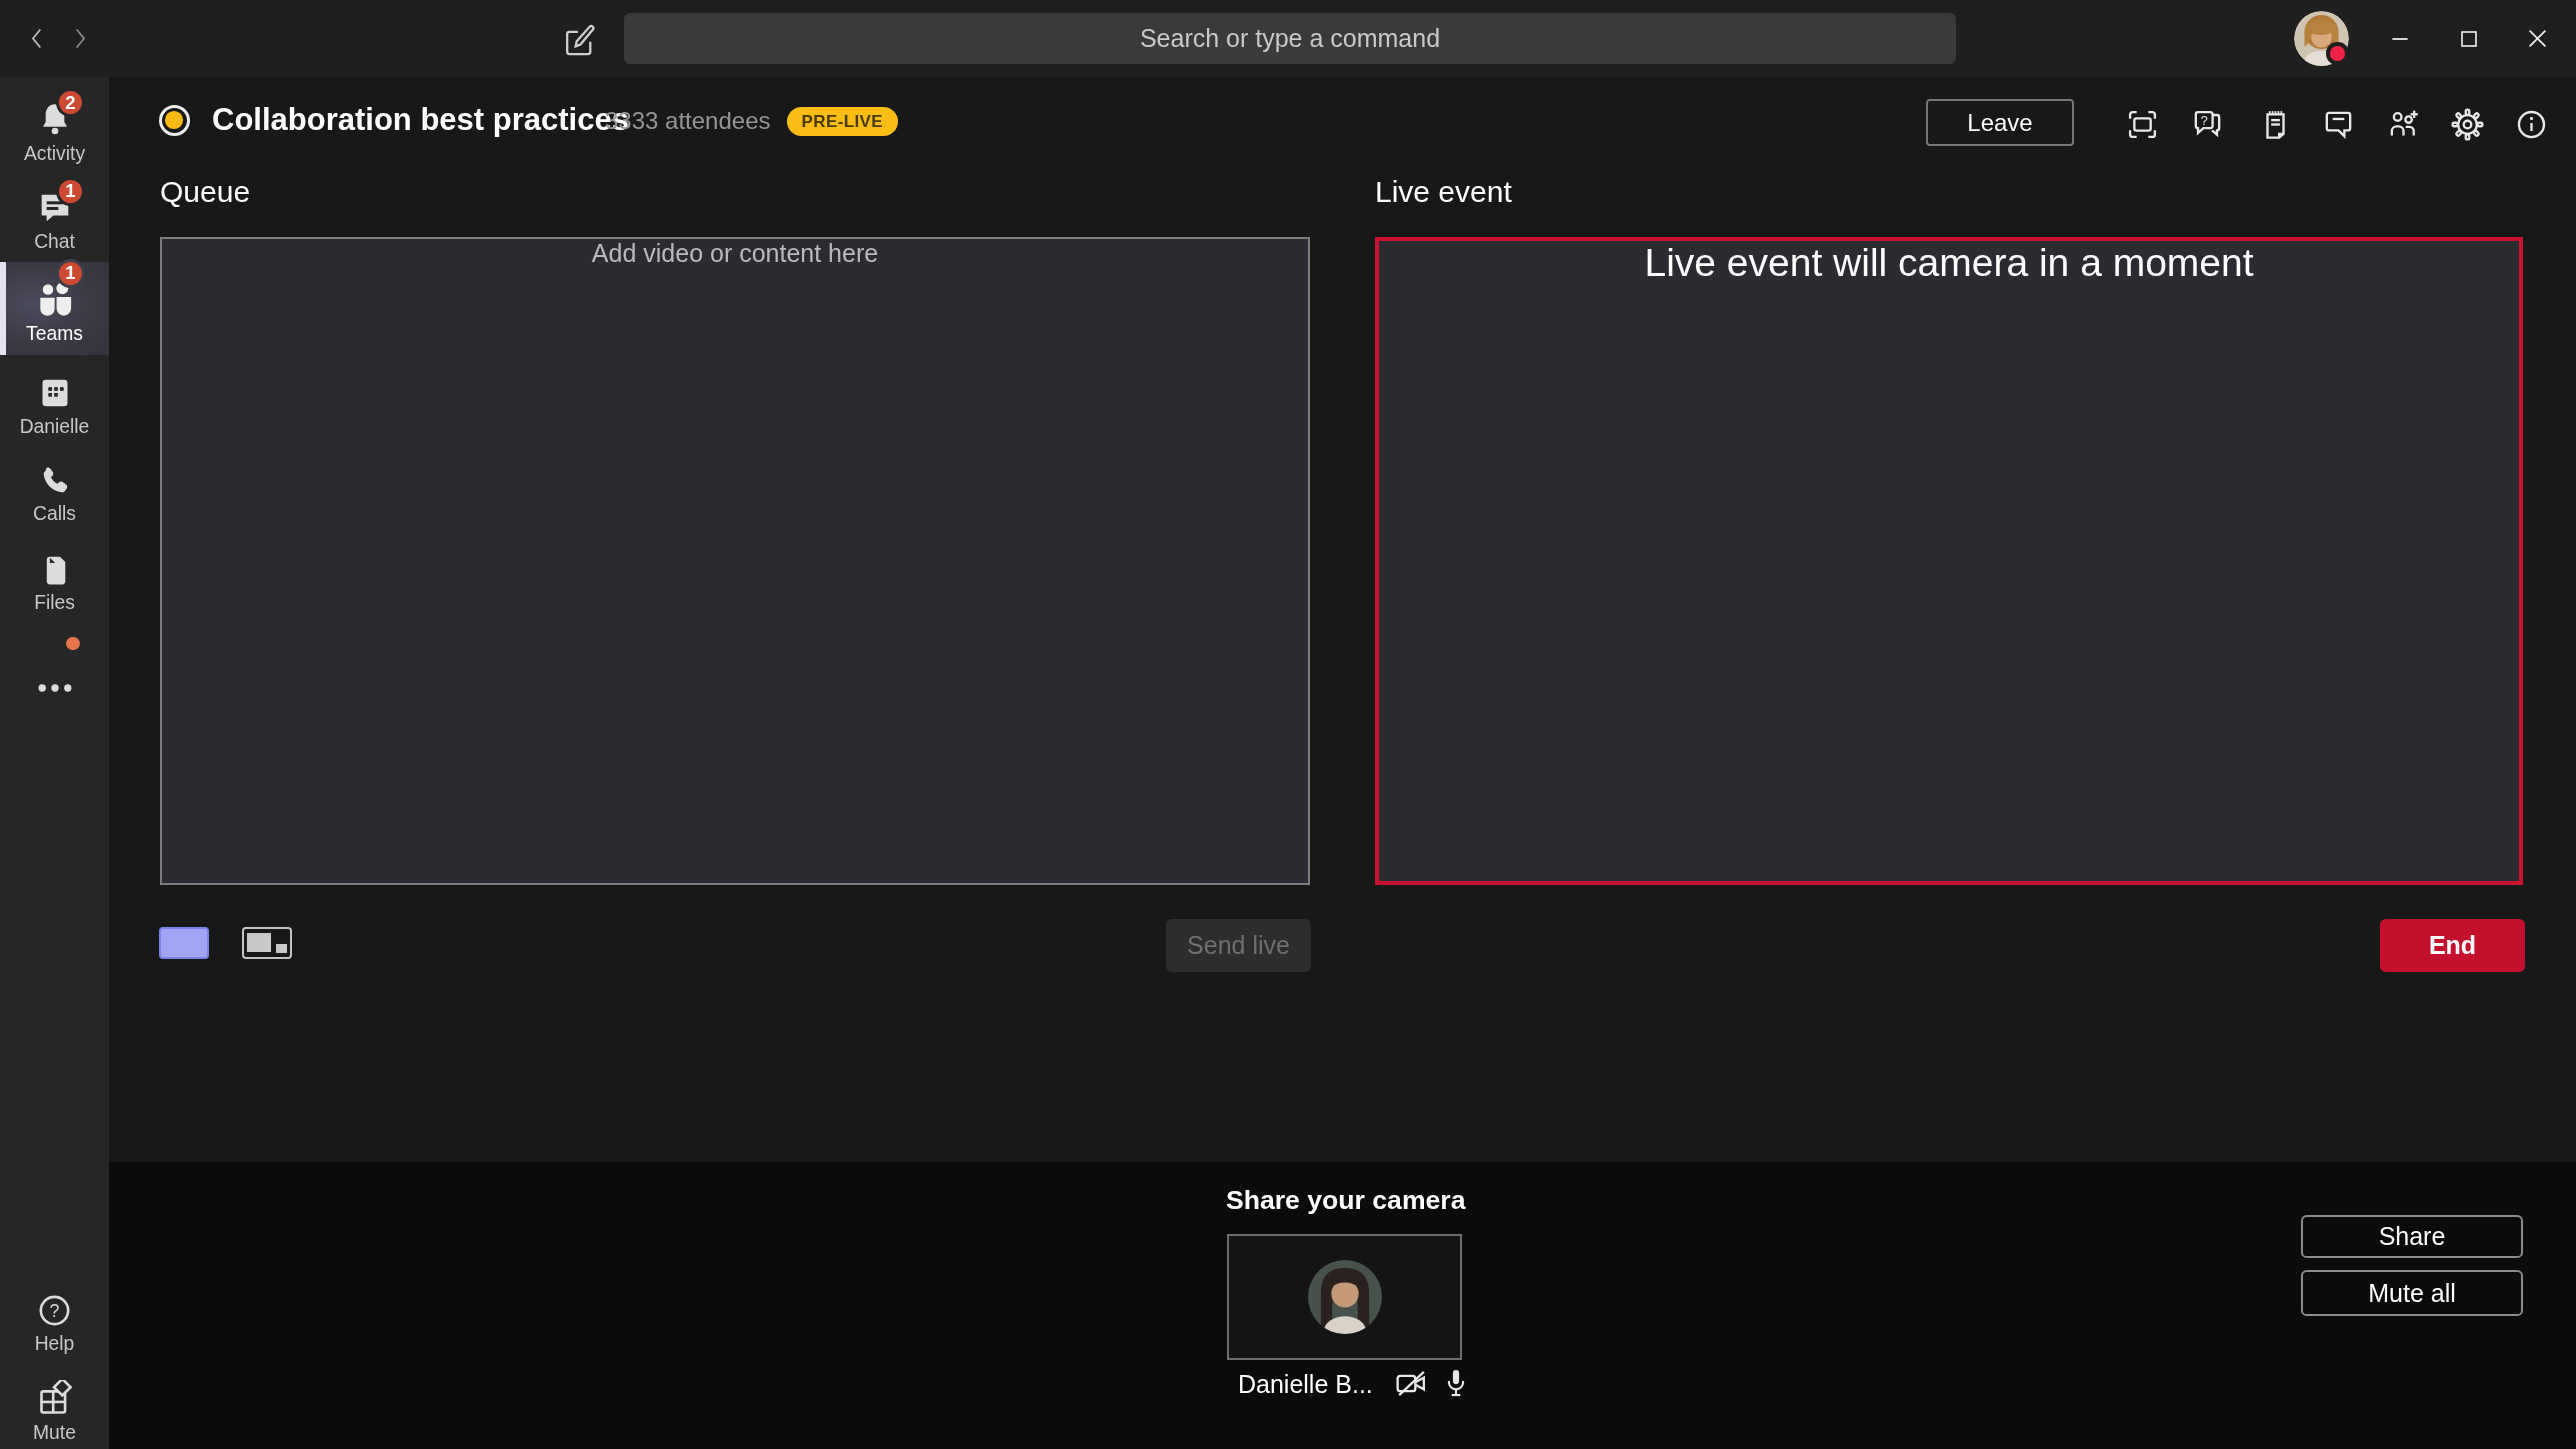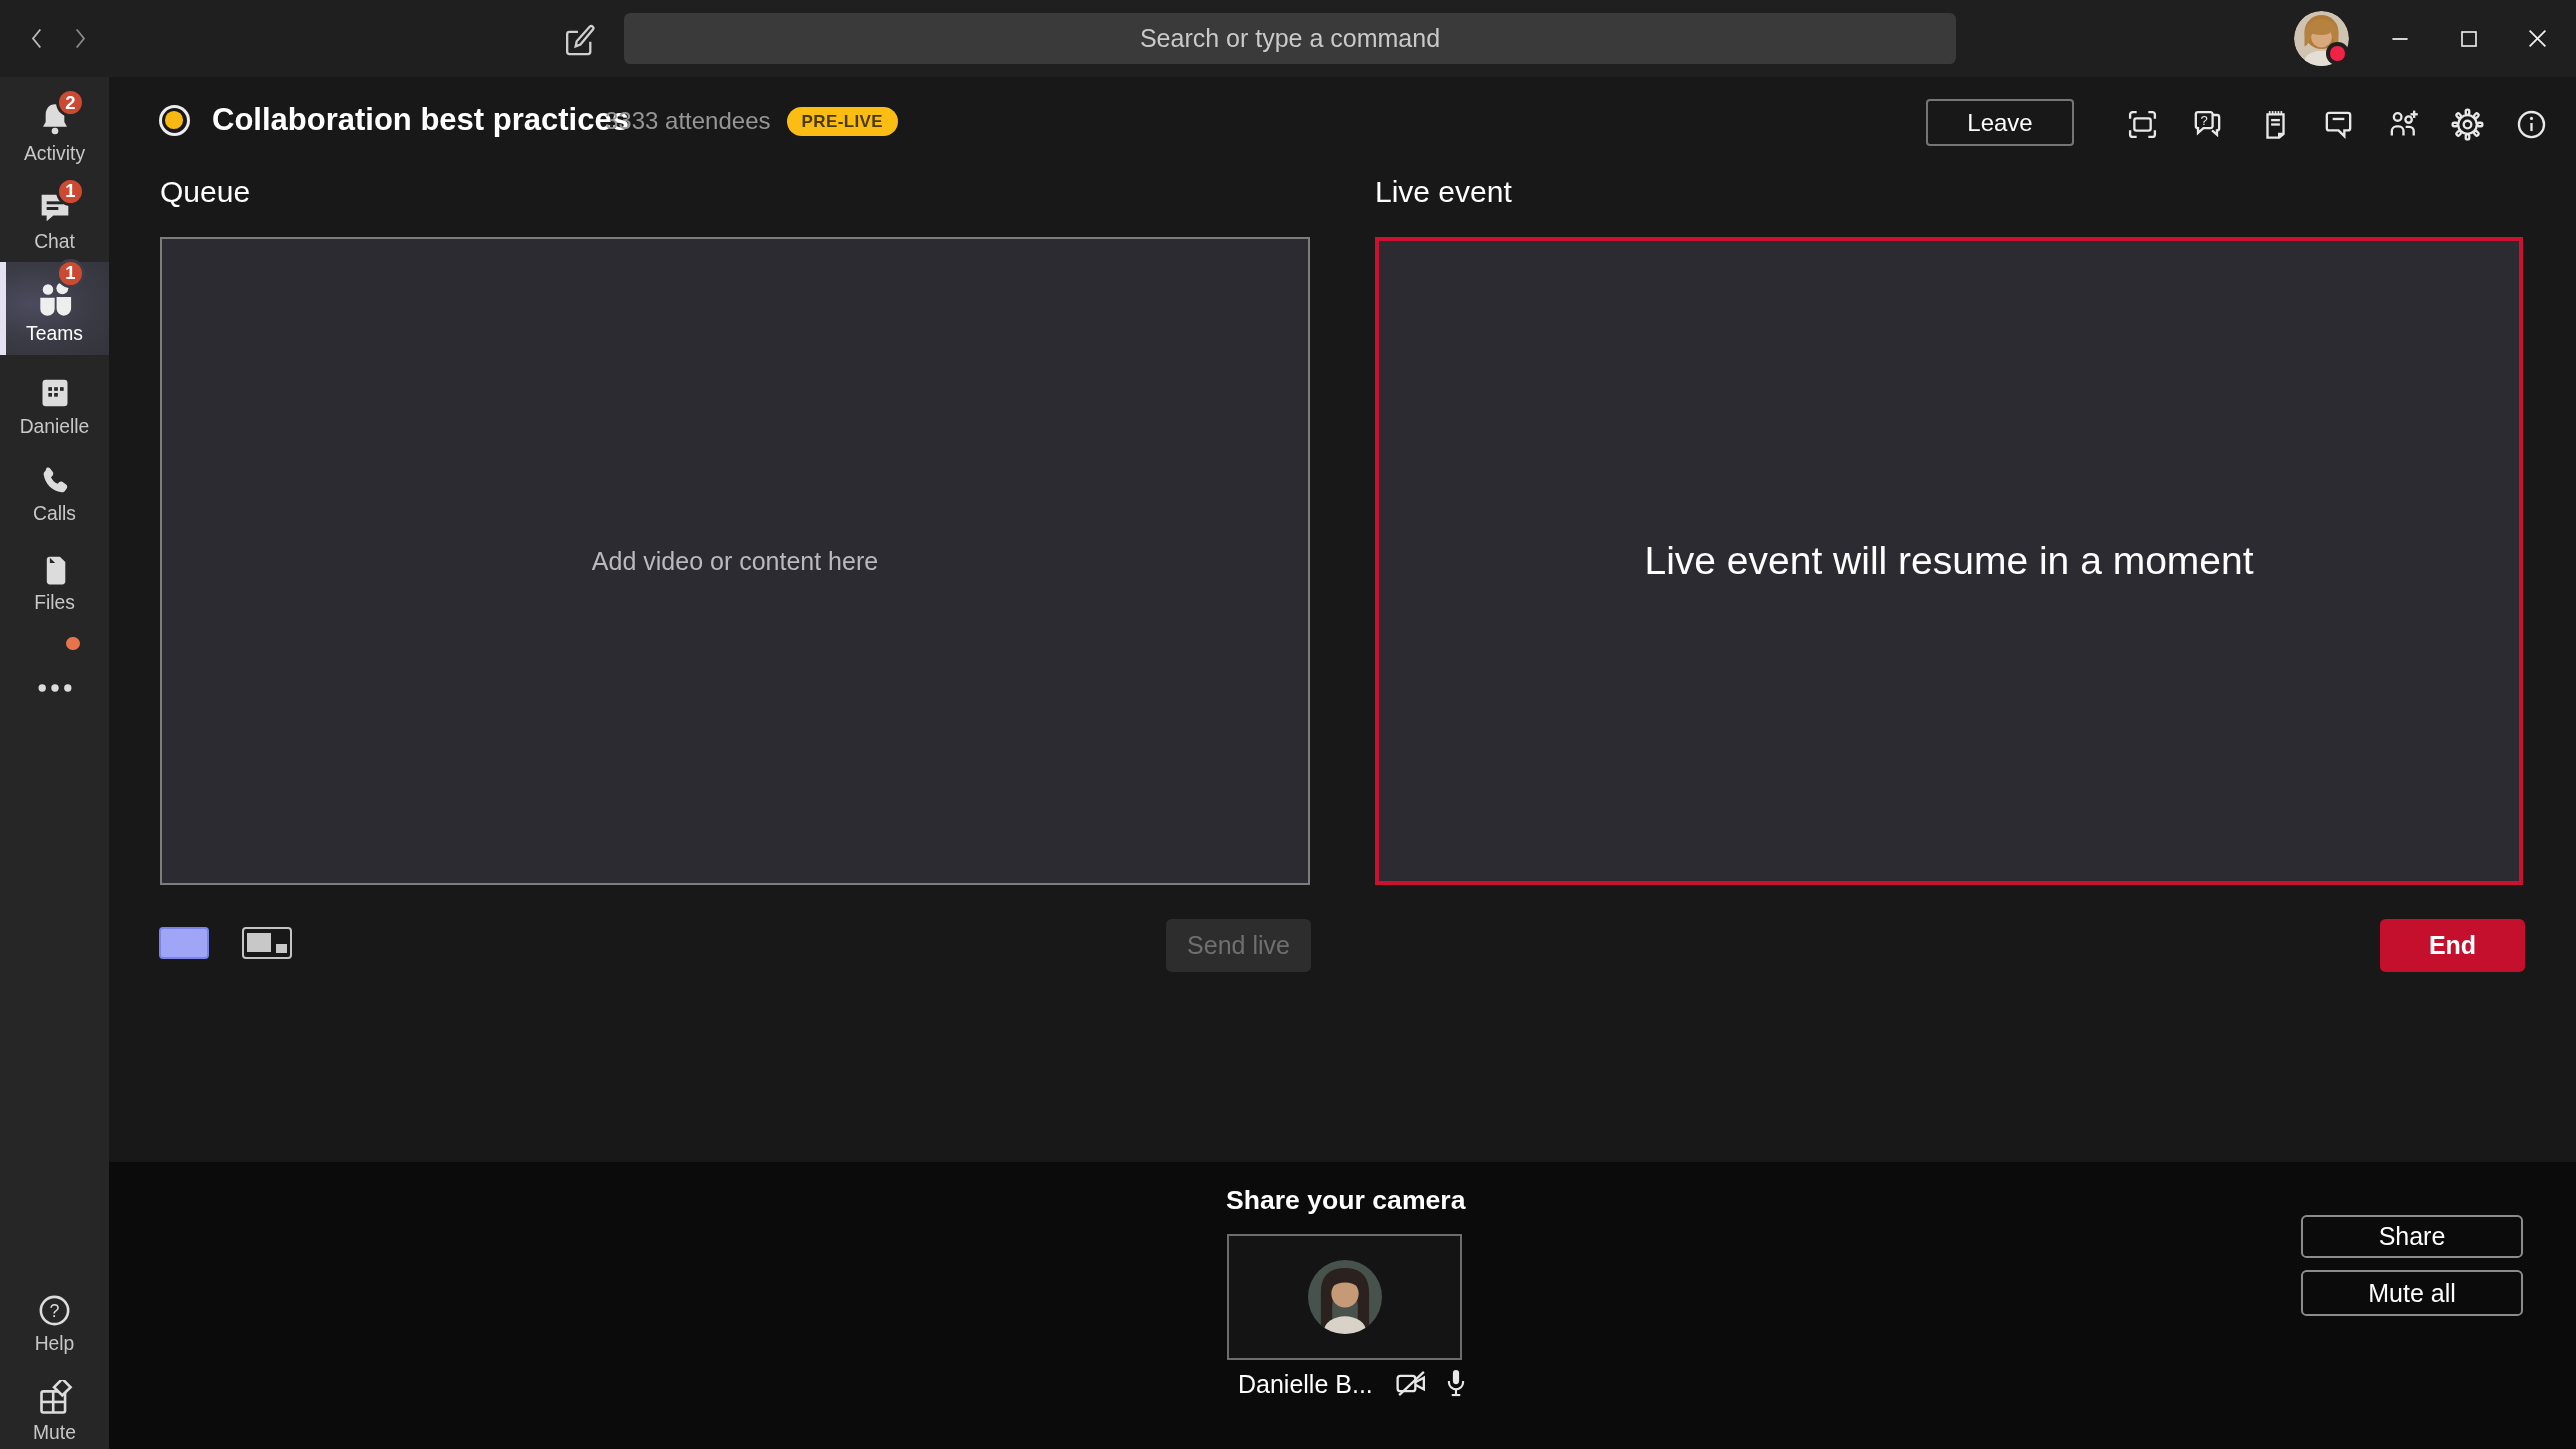--- a/index.html
+++ b/index.html
@@ -25,21 +25,21 @@
   .nav-badge { position:absolute; top:-3.2px; left:56px; min-width:29px; height:29px; padding:0 4.8px; border-radius:14.5px; background:#cc4a31;
                color:#fff; font-size:18.5px; font-weight:bold; display:flex; align-items:center; justify-content:center; border:3.2px solid #262626; }
   .nav-item.selected { height:93px; background:radial-gradient(113px 72px at 30% 45%, #4b4b5e 0%, #3a3a44 55%, #33333b 100%); }
   .nav-item.selected .nav-label { color:#ffffff; }
   .nav-item.selected::before { content:""; position:absolute; left:0; top:0; width:5.6px; height:93px; background:#e4e1f2; }
   .nav-item.selected .nav-badge { border-color:#3e3e4a; }
   .more-dot { position:absolute; top:4.8px; left:66px; width:13.7px; height:13.7px; border-radius:50%; background:#e8744e; }
 
   
   .stage-h { position:absolute; top:175px; font-size:30px; color:#ffffff; font-weight:400; }
-  .panel { position:absolute; top:237px; height:648px; background:#2b2b31; display:flex; align-items:center; justify-content:center; }
+  .panel { position:absolute; top:237px; height:648px; background:#2b2b31; display:flex; justify-content:center; }
   .panel.queue { left:160px; width:1150px; border:2.4px solid #7d7d7d; }
   .panel.live { left:1375px; width:1148px; border:4px solid #c8122f; }
   .queue-ph { color:#b9b9be; font-size:25px; }
   .live-msg { color:#ffffff; font-size:39px; }
 
   .layout-btn { position:absolute; top:927px; width:50px; height:32px; border-radius:4px; cursor:pointer; }
   .layout-one { left:159px; background:#a0a6f5; border:2.4px solid #7b83eb; }
   .layout-two { left:242px; background:transparent; border:2.4px solid #c4c4c4; position:absolute; }
   .layout-two .big { position:absolute; left:3.2px; top:4px; width:24px; height:19.3px; background:#c8c8c8; }
   .layout-two .small { position:absolute; right:3.2px; bottom:4px; width:11.3px; height:8.9px; background:#c8c8c8; }
@@ -314,21 +314,21 @@
   </div>
   <div class="layout-btn layout-one"></div>
   <div class="layout-btn layout-two">
       <span class="big"></span>
       <span class="small"></span>
     </div>
   <button class="btn send-live" disabled="">Send live</button>
 
   <div class="stage-h" style="left:1375px">Live event</div>
   <div class="panel live">
-    <span class="live-msg">Live event will resume in a moment</span>
+    <span class="live-msg">Live event will camera in a moment</span>
   </div>
   <button class="btn end-btn">End</button>
 
   <div class="bottombar">
     <div class="cam-h">Share your camera</div>
     <div class="cam-tile">
       <svg width="74" height="74" viewBox="0 0 92 92">
         <defs>
             <clipPath id="avclip">
               <circle cx="46" cy="46" r="46"></circle>

